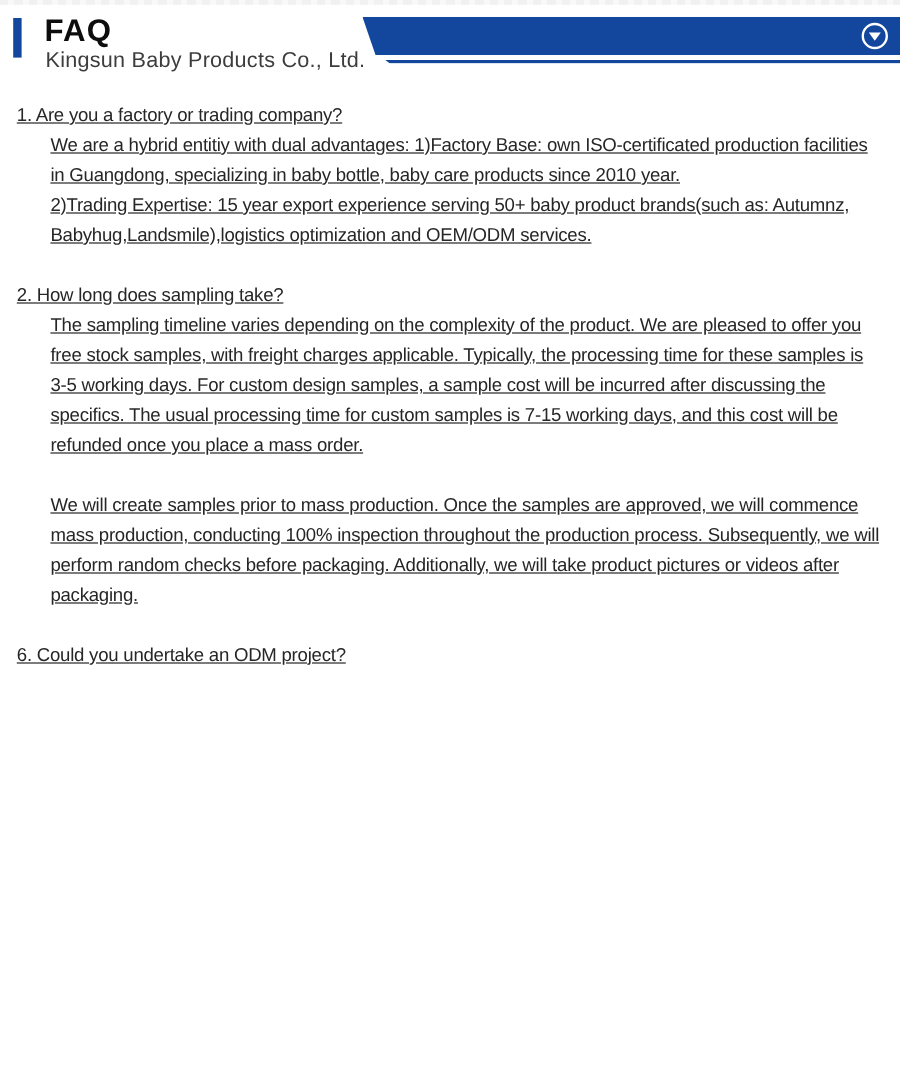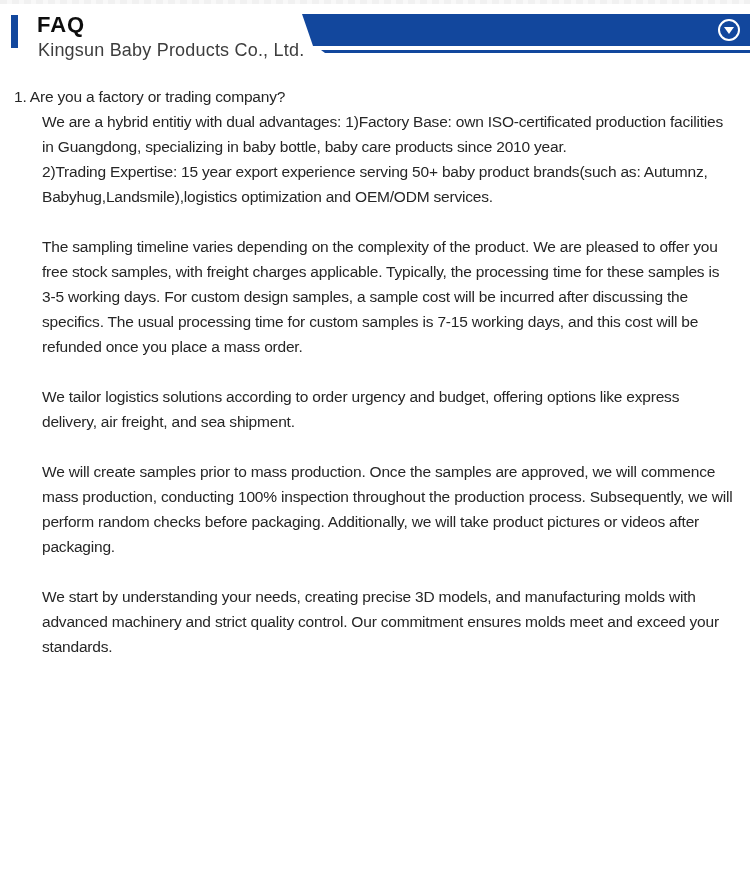--- a/index.html
+++ b/index.html
@@ -37,21 +37,21 @@
     left: 11px;
     top: 11px;
     width: 7px;
     height: 33px;
     background: var(--blue);
   }
   .faq-title {
     position: absolute;
     left: 37px;
     top: 7px;
-    font-size: 22px;
+    font-size: 26px;
     line-height: 28px;
     font-weight: bold;
     letter-spacing: 1px;
     color: #0d0d0d;
   }
   .faq-subtitle {
     position: absolute;
     left: 38px;
     top: 37px;
     font-size: 18px;
@@ -96,21 +96,21 @@
     border-left: 5px solid transparent;
     border-right: 5px solid transparent;
     border-top: 7px solid #ffffff;
     margin-top: 1px;
   }
 
   
   .faq-list {
     padding: 0 14px;
   }
-  .faq-item { margin: 0 0 25px 0; }
+  .faq-item { margin: 0 0 25px 0; text-decoration: underline; }
   .faq-question,
   .faq-answer {
     margin: 0;
     font-size: 15.5px;
     line-height: 25px;
     font-weight: 400;
     letter-spacing: -0.2px;
     color: var(--text);
   }
   .faq-answer { white-space: pre-line; margin-left: 28px; }
@@ -134,31 +134,31 @@
 
 <div class="faq-list">
 
   <div class="faq-item">
     <h3 class="faq-question">1. Are you a factory or trading company?</h3>
     <p class="faq-answer">We are a hybrid entitiy with dual advantages: 1)Factory Base: own ISO-certificated production facilities in Guangdong, specializing in baby bottle, baby care products since 2010 year.
 2)Trading Expertise: 15 year export experience serving 50+ baby product brands(such as: Autumnz, Babyhug,Landsmile),logistics optimization and OEM/ODM services.</p>
   </div>
 
   <div class="faq-item">
+    <h3 class="faq-question">2. How long does sampling take?</h3>
     <p class="faq-answer">The sampling timeline varies depending on the complexity of the product. We are pleased to offer you free stock samples, with freight charges applicable. Typically, the processing time for these samples is 3-5 working days. For custom design samples, a sample cost will be incurred after discussing the specifics. The usual processing time for custom samples is 7-15 working days, and this cost will be refunded once you place a mass order.</p>
   </div>
 
   <div class="faq-item">
-    <p class="faq-answer">We tailor logistics solutions according to order urgency and budget, offering options like express delivery, air freight, and sea shipment.</p>
   </div>
 
   <div class="faq-item">
   </div>
 
   <div class="faq-item">
     <p class="faq-answer">We will create samples prior to mass production. Once the samples are approved, we will commence mass production, conducting 100% inspection throughout the production process. Subsequently, we will perform random checks before packaging. Additionally, we will take product pictures or videos after packaging.</p>
   </div>
 
   <div class="faq-item">
-    <p class="faq-answer">We start by understanding your needs, creating precise 3D models, and manufacturing molds with advanced machinery and strict quality control. Our commitment ensures molds meet and exceed your standards.</p>
+    <h3 class="faq-question">6. Could you undertake an ODM project?</h3>
   </div>
 
 </div>
 
 </body></html>

